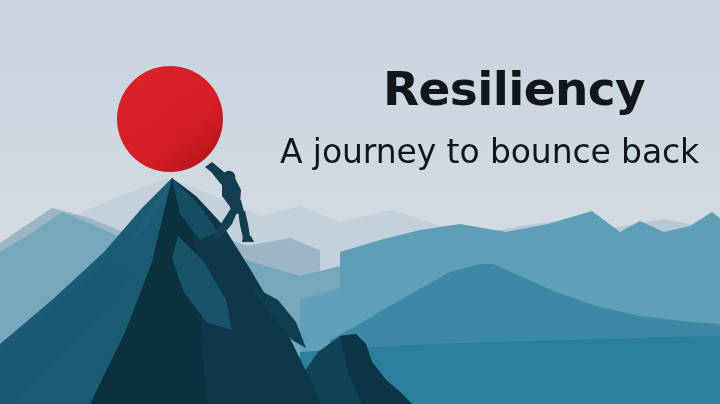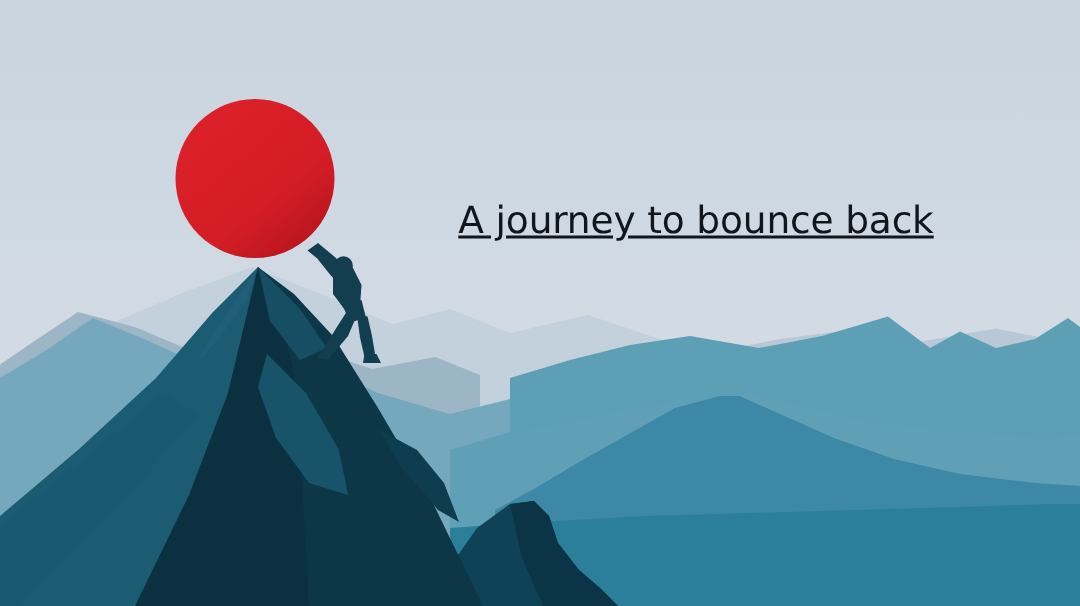--- a/index.html
+++ b/index.html
@@ -45,26 +45,25 @@
     white-space: nowrap;
   }
   #subtitle {
     position: absolute;
     left: 280px;
     top: 133px;
     width: 368px;
     text-align: center;
     font-family: "DejaVu Sans", sans-serif;
     font-weight: 400;
-    font-size: 25px;
+    font-size: 33px;
     line-height: 1.15;
     letter-spacing: -0.1px;
     color: #10161c;
     white-space: nowrap;
-    text-decoration: underline;
   }
 </style>
 </head>
 <body>
 
 <div id="stage">
 
   <svg id="scene" viewBox="0 0 720 404" preserveAspectRatio="none">
     <defs>
       <linearGradient id="skyGrad" x1="0" y1="0" x2="0" y2="1">
@@ -149,16 +148,17 @@
 
       <path d="M216,232 L223,234 L219,240 L211,239 Z"></path>
 
       <path d="M238,210 L245,211 L248,224 L250,236 L243,238 L240,225 Z"></path>
 
       <path d="M243,236 L251,236 L254,242 L242,242 Z"></path>
     </g>
   </svg>
 
   <div class="text-layer">
+    <div id="title">Resiliency</div>
     <div id="subtitle">A journey to bounce back</div>
   </div>
 
 </div>
 
 </body></html>

